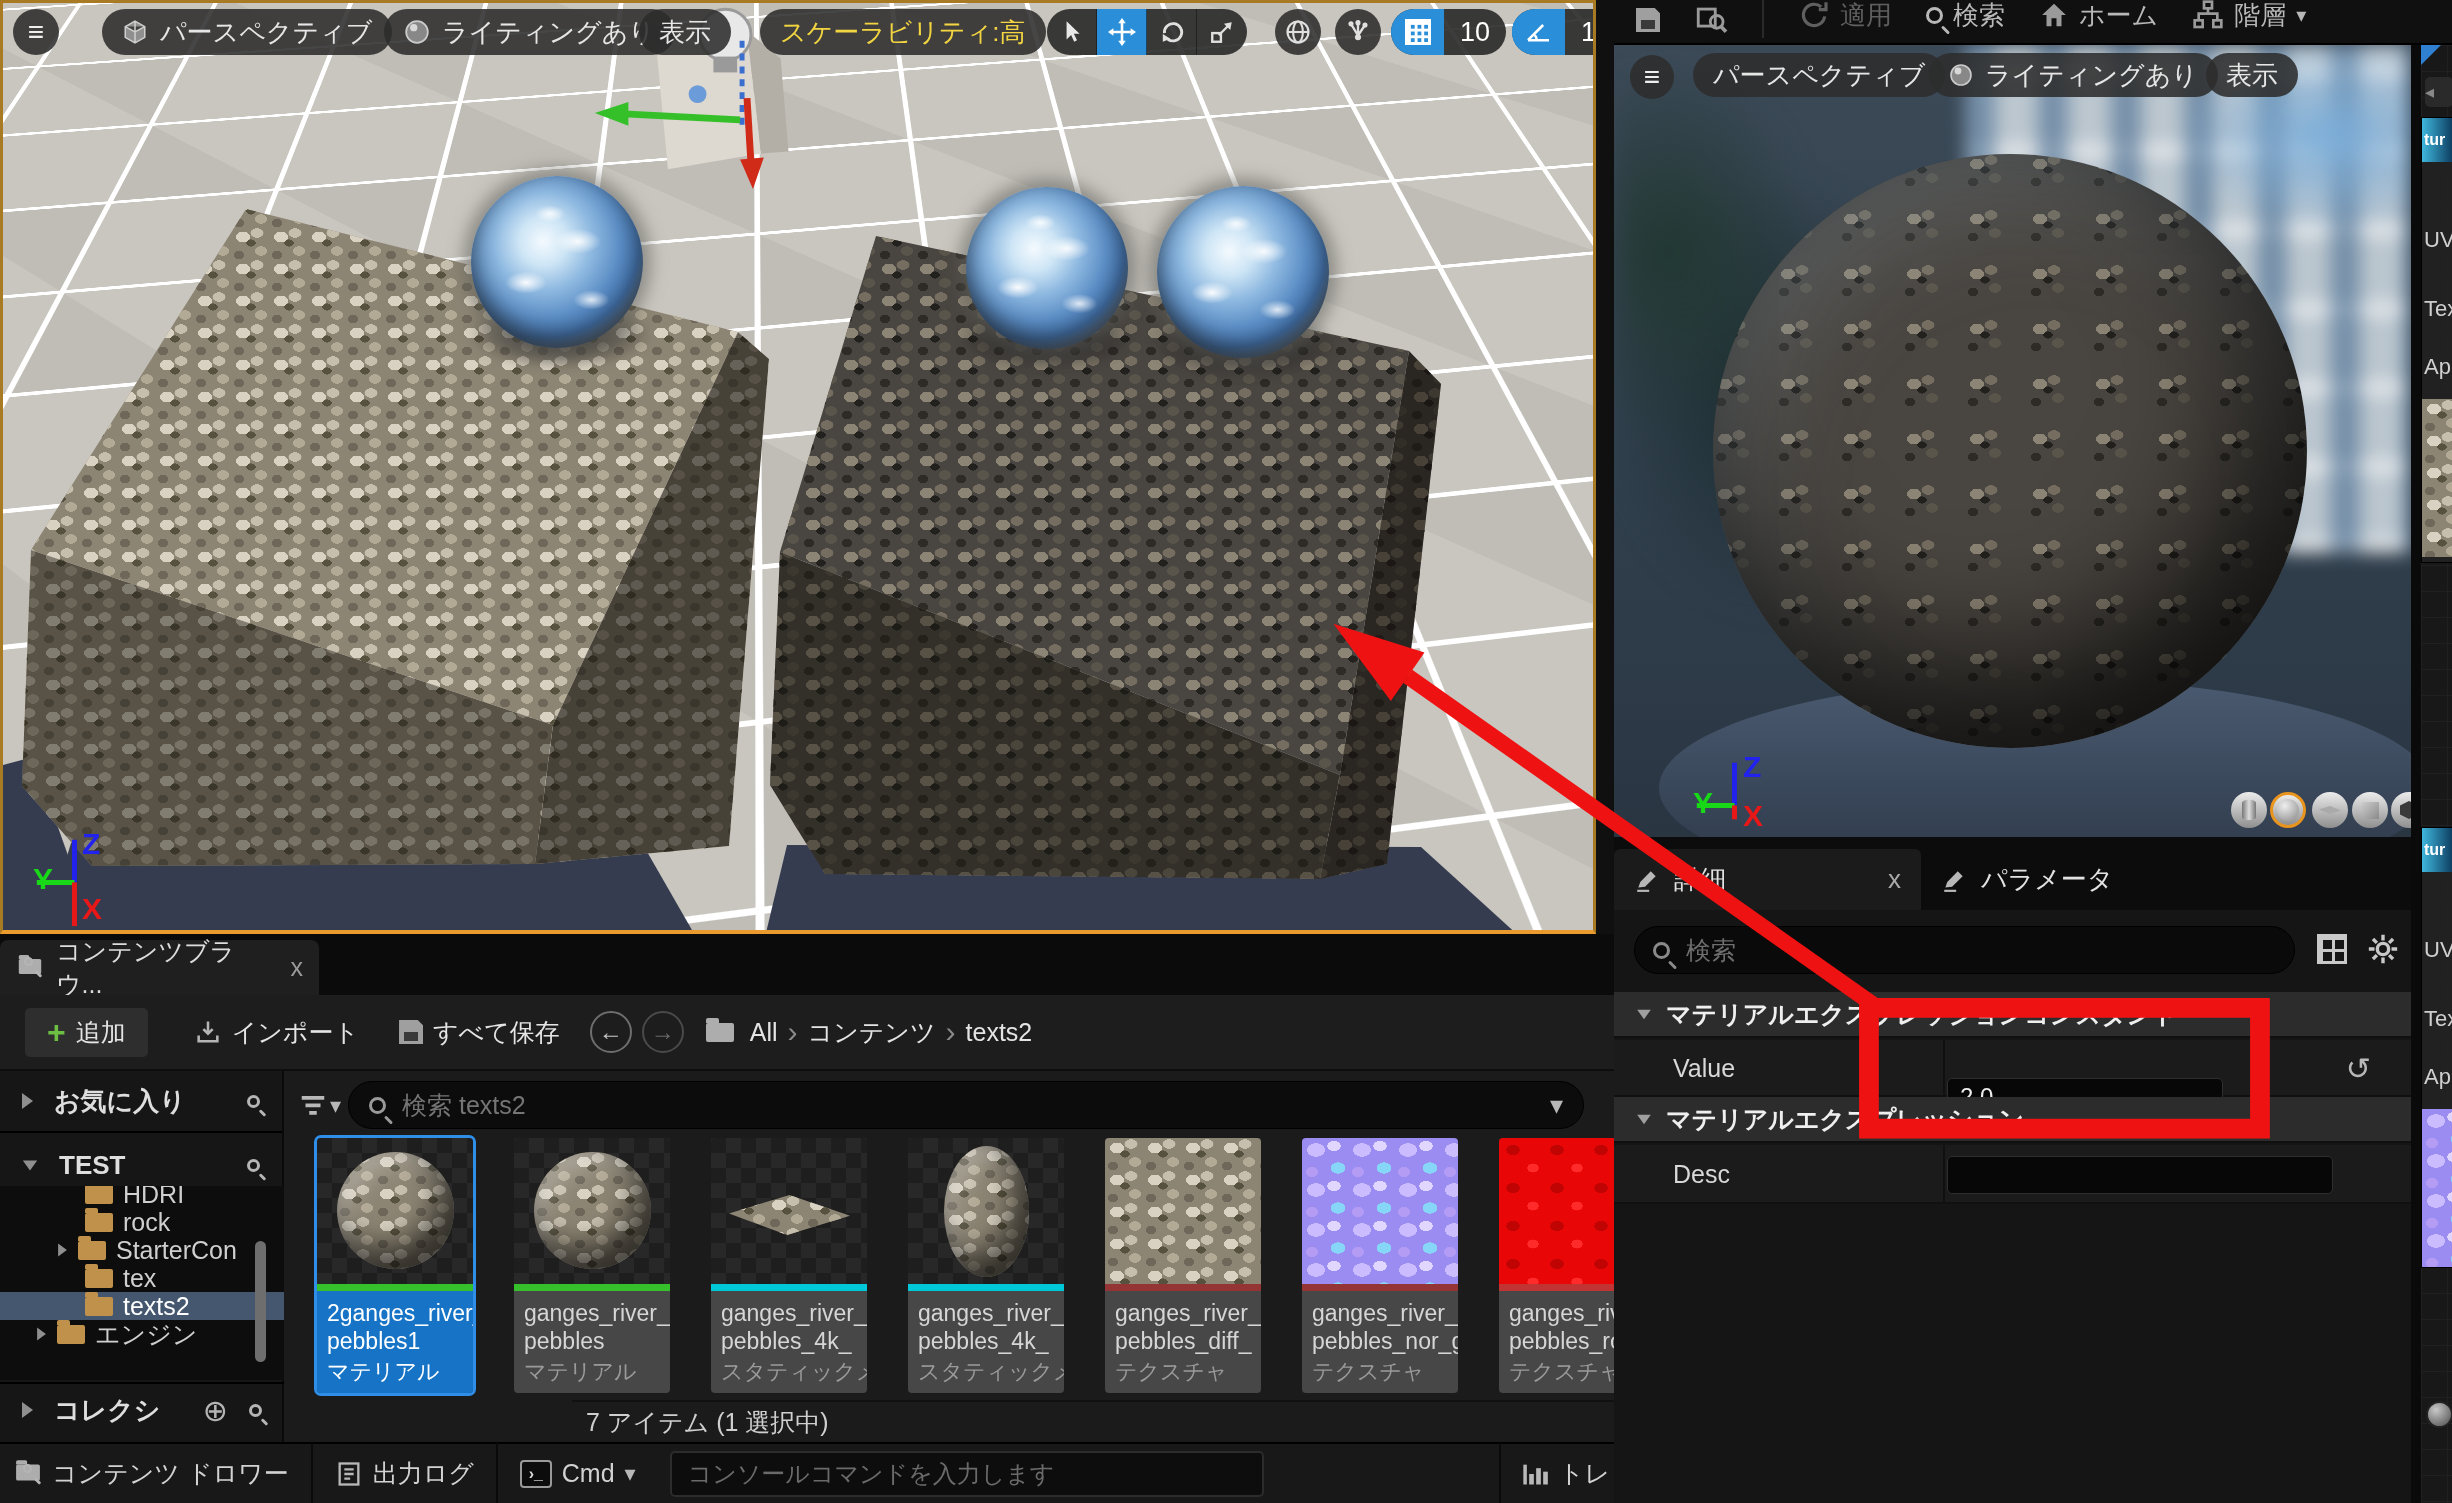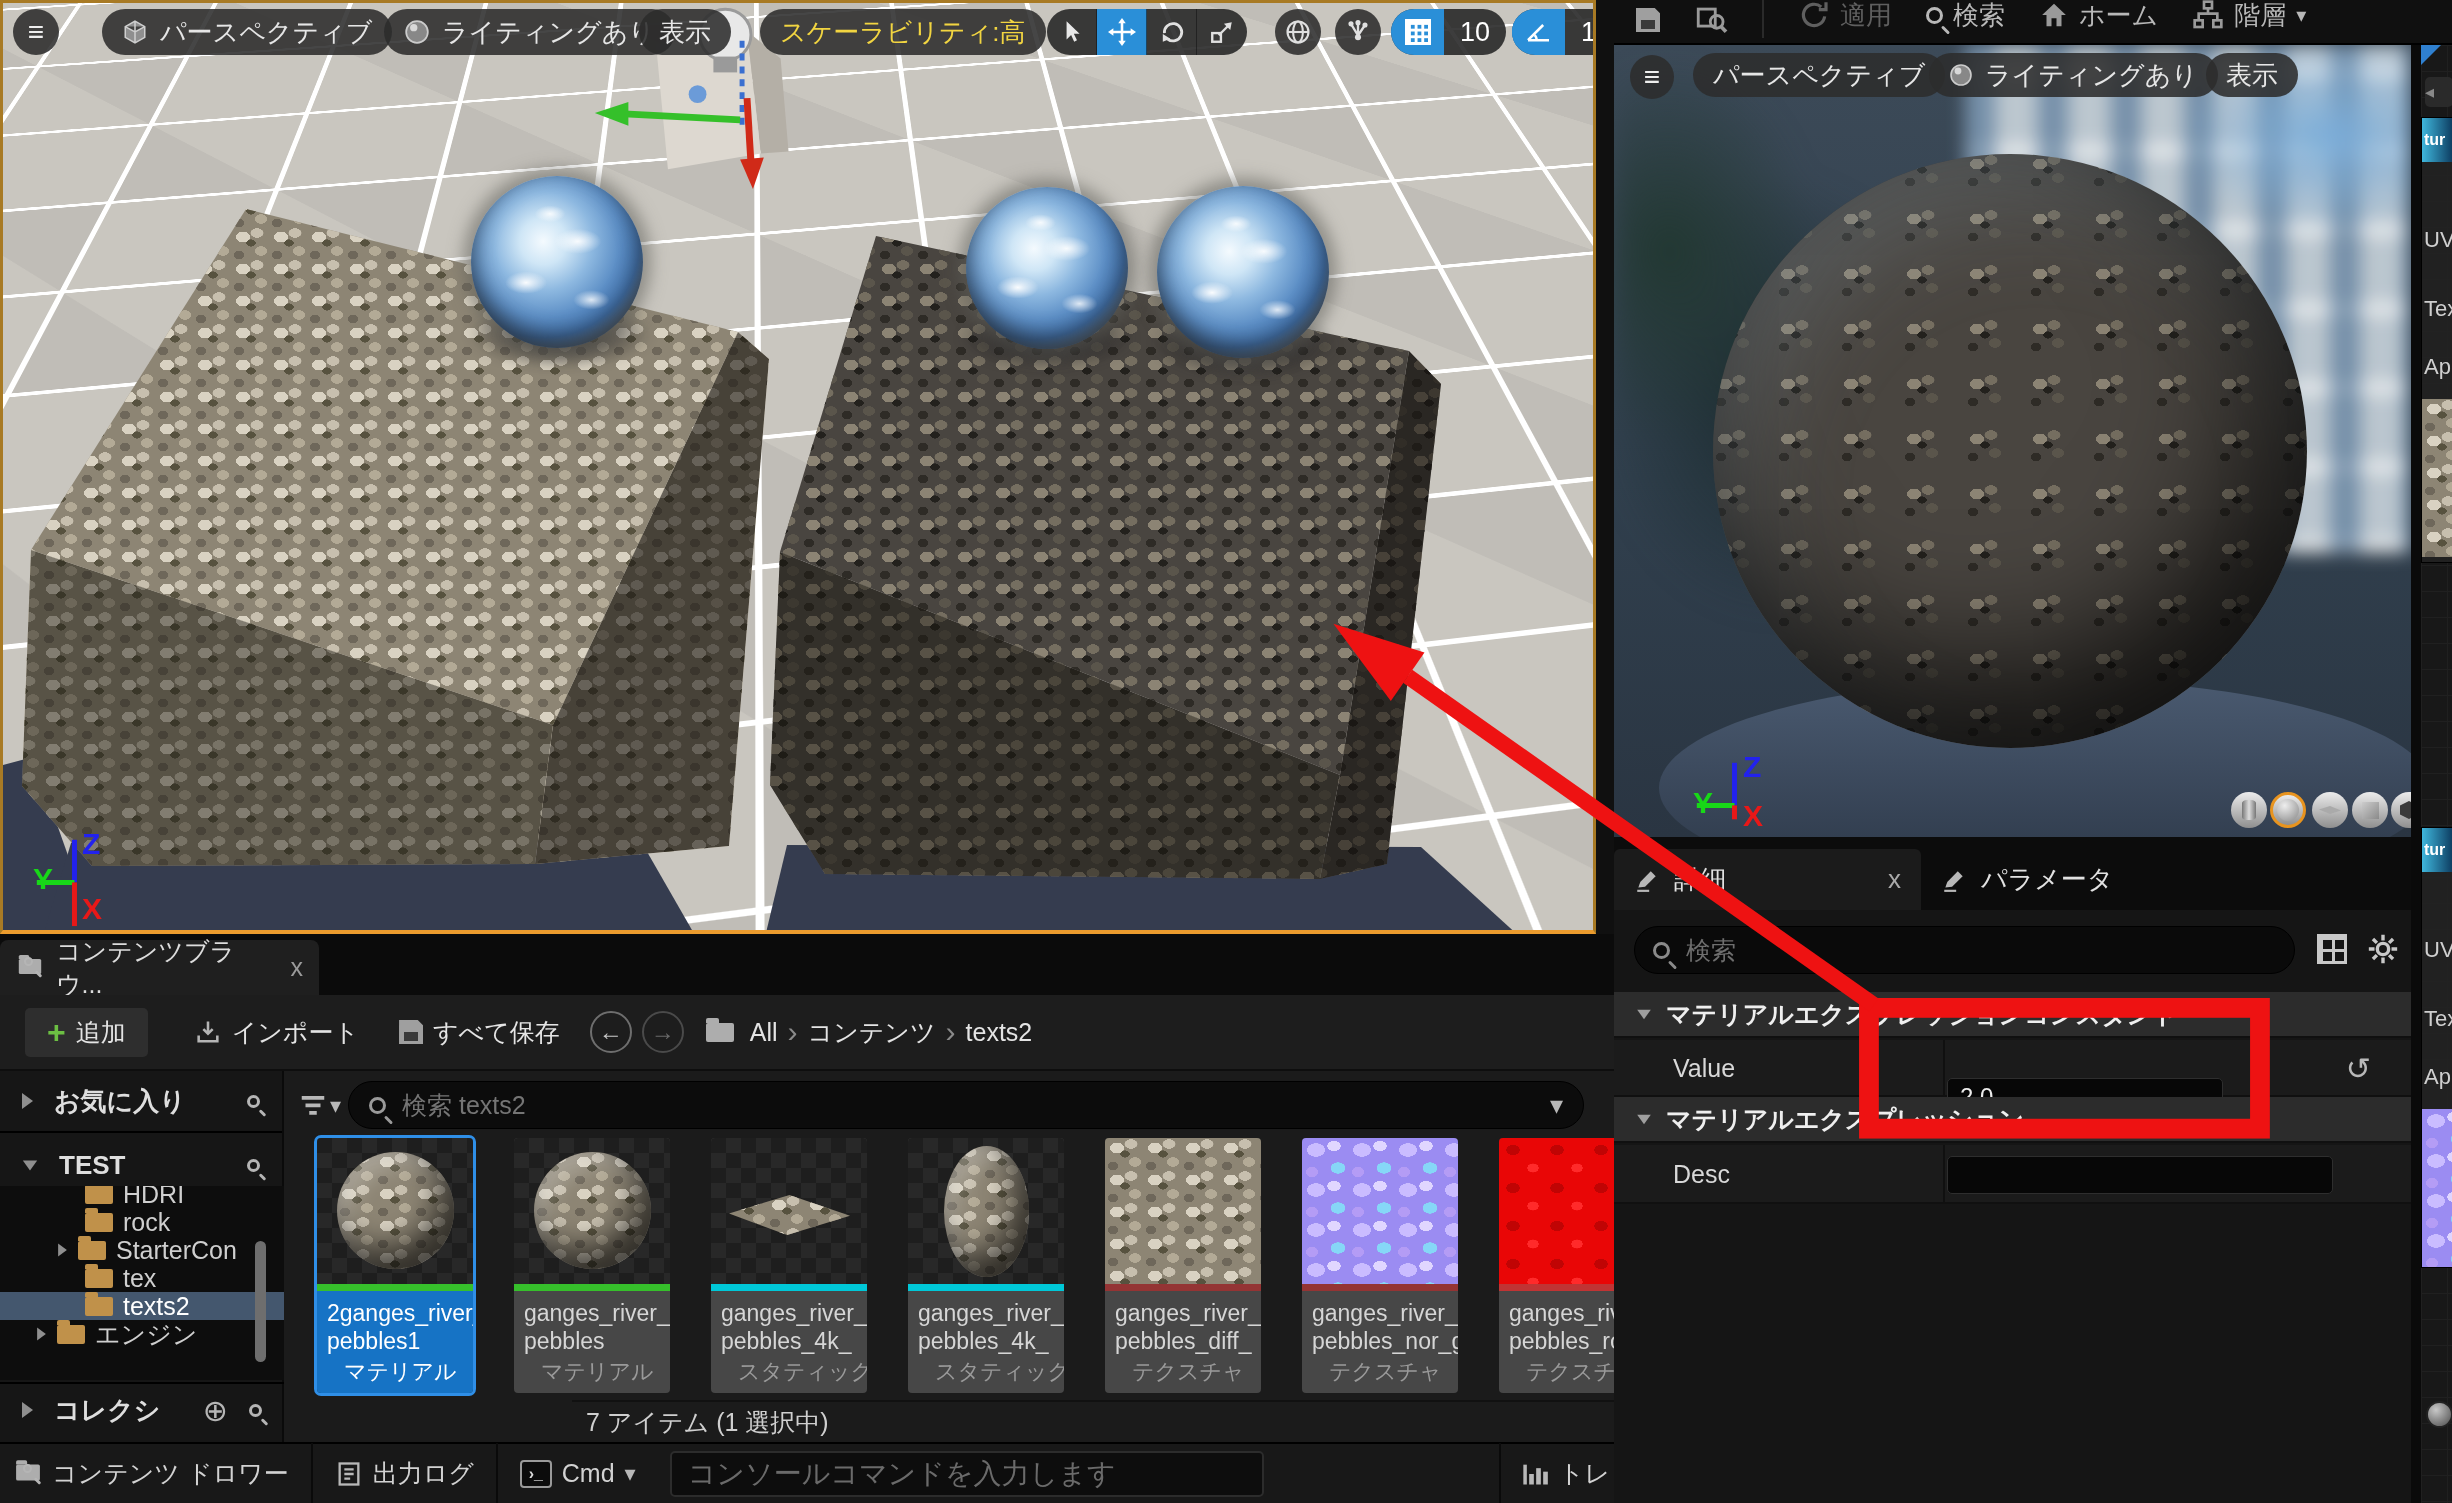--- a/index.html
+++ b/index.html
@@ -91,40 +91,40 @@
   #cb-search{position:absolute;left:62px;top:10px;width:1236px;height:48px;background:#0c0c0c;border:1px solid #000;border-radius:24px;display:flex;align-items:center;gap:14px;padding:0 20px;color:#9a9a9a;}
   #cb-search input{flex:1;background:none;border:none;outline:none;color:#cfcfcf;font-size:25px;font-family:inherit;}
   #cb-search input::placeholder{color:#757575;}
   .tile{position:absolute;top:67px;width:156px;height:255px;border-radius:4px;overflow:hidden;background:#474747;}
   .tile.sel{outline:3px solid #2f8fe8;background:#1673c5;}
   .thumb{position:relative;width:156px;height:153px;background:#1e1e1e;
       background-image:linear-gradient(45deg,#282828 25%,rgba(0,0,0,0) 25%,rgba(0,0,0,0) 75%,#282828 75%),linear-gradient(45deg,#282828 25%,rgba(0,0,0,0) 25%,rgba(0,0,0,0) 75%,#282828 75%);
       background-size:30px 30px;background-position:0 0,15px 15px;}
   .stripe{position:absolute;left:0;bottom:0;width:100%;height:7px;}
   .tlabel{padding:8px 10px 0 10px;font-size:23px;line-height:28px;color:#d6d6d6;white-space:nowrap;}
-  .ttype{padding:2px 27px;font-size:22px;color:#9a9a9a;white-space:nowrap;}
+  .ttype{padding:2px 10px;font-size:22px;color:#9a9a9a;white-space:nowrap;}
   .tile.sel .tlabel,.tile.sel .ttype{color:#fff;}
   .pebsphere{position:absolute;left:20px;top:14px;width:117px;height:117px;border-radius:50%;}
   .shade{box-shadow:inset -14px -20px 30px rgba(0,0,0,.65), inset 10px 12px 22px rgba(255,255,255,.28);}
   .pebrock{position:absolute;left:36px;top:8px;width:85px;height:131px;border-radius:50%;}
   .pebplane{position:absolute;left:18px;top:57px;width:121px;height:40px;clip-path:polygon(50% 0,100% 52%,48% 100%,0 46%);}
   .flat{position:absolute;inset:0;}
   .normalflat{background-color:#9b8cf2;background-image:
       radial-gradient(16px 12px at 14px 12px,#cabcff 55%,rgba(0,0,0,0) 57%),
       radial-gradient(13px 10px at 36px 30px,#86d7f7 55%,rgba(0,0,0,0) 57%),
       radial-gradient(11px 9px at 10px 34px,#b49cf5 55%,rgba(0,0,0,0) 57%),
       radial-gradient(12px 9px at 32px 8px,#e0d6ff 55%,rgba(0,0,0,0) 57%);background-size:46px 40px;}
   .redflat{background-color:#e90606;background-image:radial-gradient(12px 9px at 14px 12px,#c00404 55%,rgba(0,0,0,0) 57%),radial-gradient(10px 8px at 34px 30px,#ff2a2a 55%,rgba(0,0,0,0) 57%);background-size:44px 38px;}
   #cb-status{position:absolute;left:286px;top:329px;width:1328px;height:43px;color:#cfcfcf;font-size:25px;display:flex;align-items:center;padding-left:14px;border-top:2px solid #111;}
 
   
   #statusbar{position:absolute;left:0;top:1442px;width:1614px;height:61px;background:#181818;border-top:2px solid #000;z-index:2;display:flex;align-items:center;font-size:25px;color:#d2d2d2;}
   .sb-sep{width:2px;height:61px;background:#0a0a0a;flex:none;}
   .console-box{width:594px;height:46px;background:#0d0d0d;border:2px solid #2c2c2c;border-radius:5px;display:flex;align-items:center;padding:0 14px;}
-  .console-box input{width:100%;background:none;border:none;outline:none;color:#f97316;font-size:28px;font-family:Liberation Serif, serif;}
+  .console-box input{width:100%;background:none;border:none;outline:none;color:#f97316;font-size:24px;font-family:Liberation Sans, sans-serif;}
   .console-box input::placeholder{color:#6a6a6a;}
   .cmdicon{width:32px;height:28px;background:#0c0c0c;border:2px solid #9a9a9a;border-radius:4px;color:#ddd;font-size:16px;font-weight:bold;display:flex;align-items:center;justify-content:center;flex:none;}
 
   
   #rtoolbar{position:absolute;left:1614px;top:0;width:839px;height:45px;background:#101010;border-bottom:2px solid #000;overflow:hidden;z-index:2;}
   #rtoolbar .items{display:flex;align-items:center;gap:34px;margin-top:-8px;padding-left:22px;font-size:26px;color:#8f8f8f;}
   .vsep{width:2px;height:40px;background:#2a2a2a;}
   #preview{position:absolute;left:1614px;top:45px;width:797px;height:792px;overflow:hidden;background:linear-gradient(180deg,#3c4a58 0%,#31404e 55%,#2a3542 100%);z-index:1;}
   #pv-building{position:absolute;right:0;top:0;width:56%;height:64%;filter:blur(9px);opacity:.95;
       background-color:#c3ced6;background-image:

